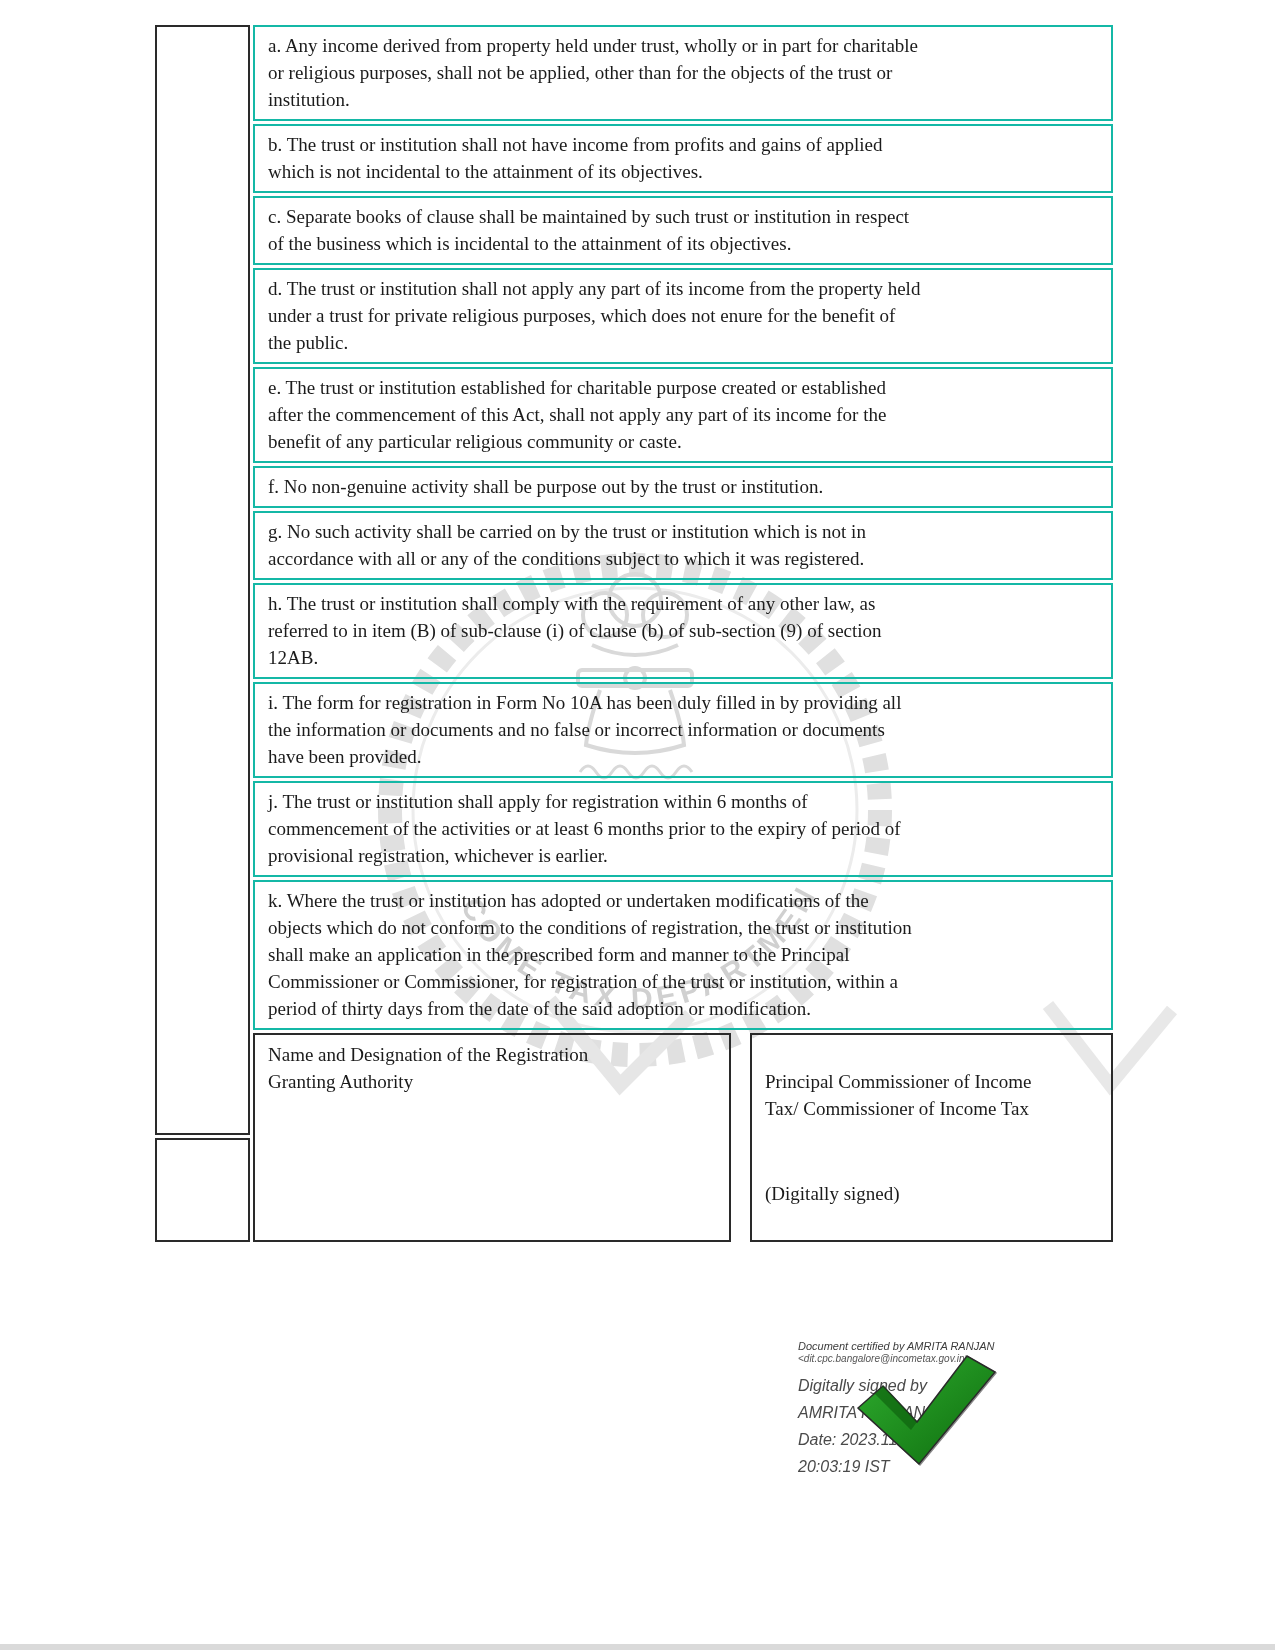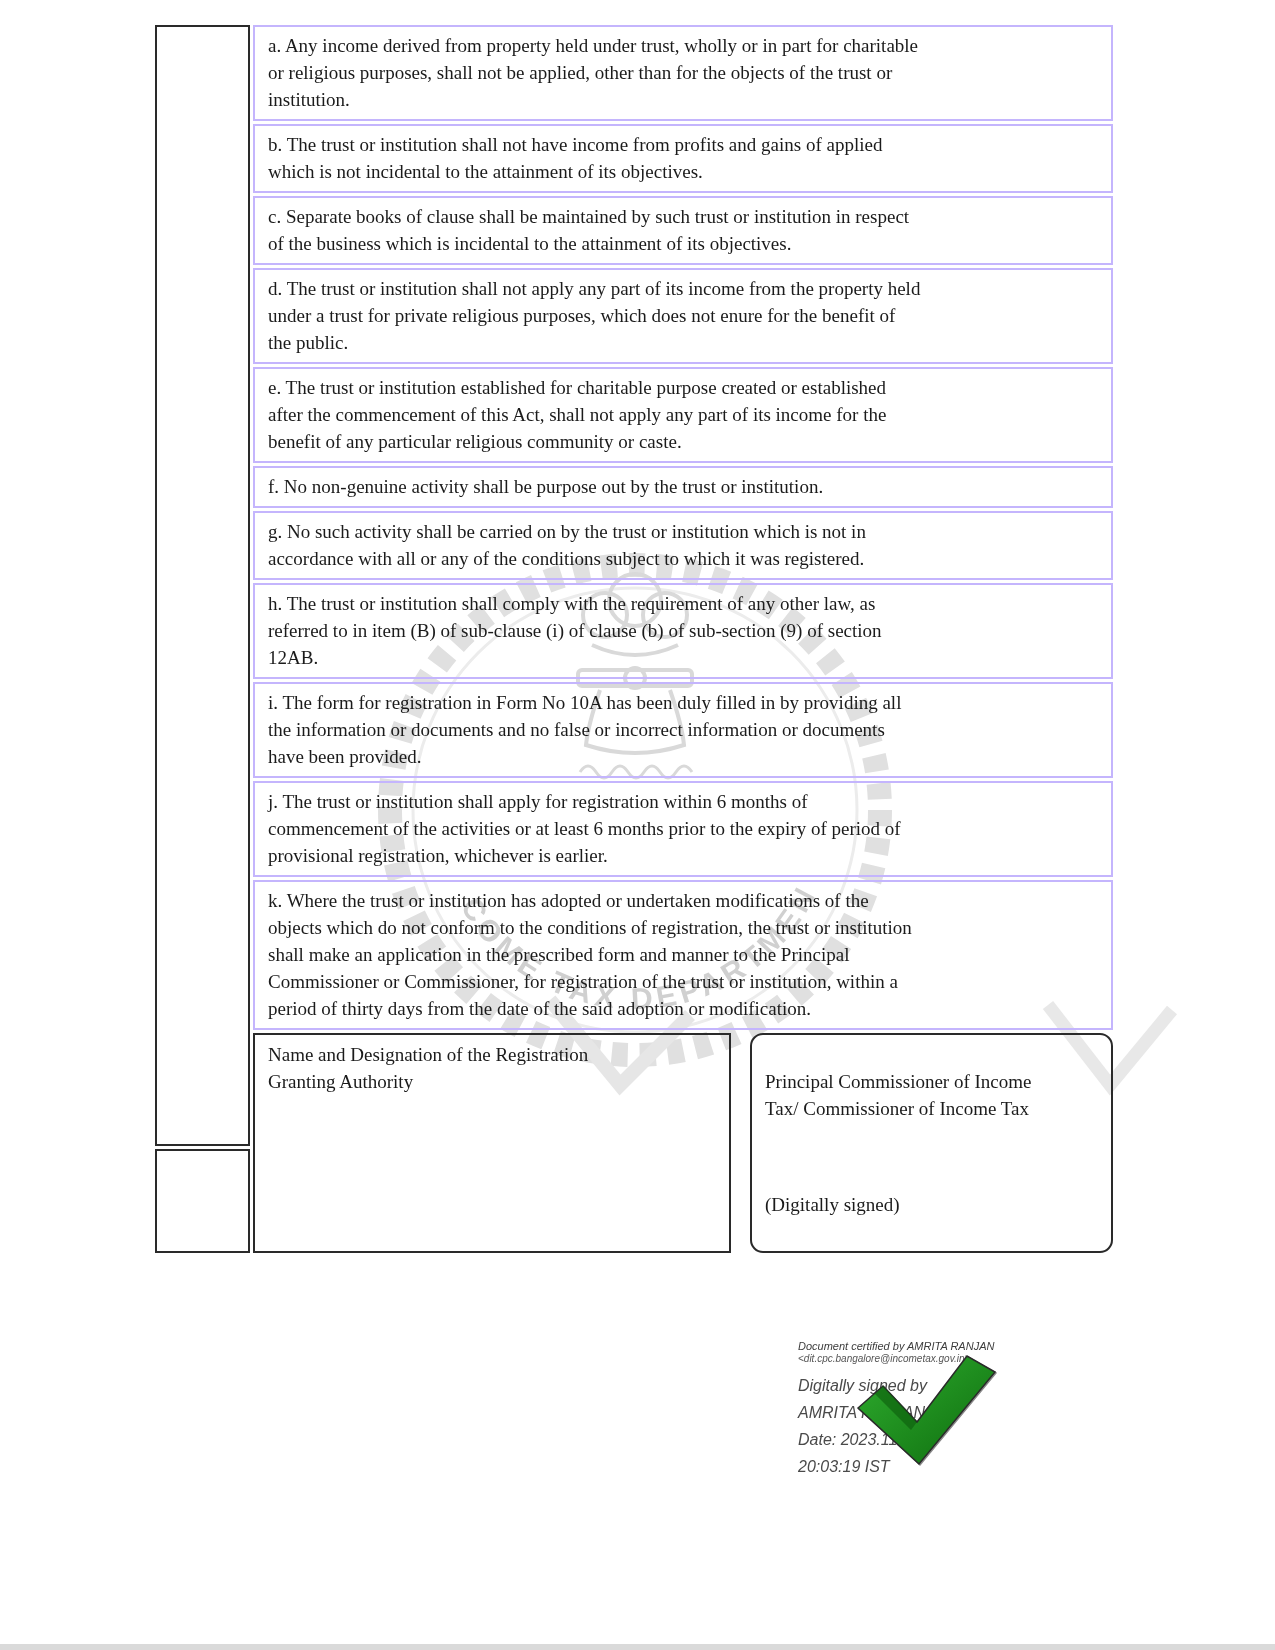--- a/index.html
+++ b/index.html
@@ -17,35 +17,35 @@
   .doc-table{
     position:absolute;left:155px;top:25px;width:958px;z-index:1;
     display:grid;grid-template-columns:95px 1fr;column-gap:3px;
   }
   .left-rail{position:relative;}
   .left-cell{border:2px solid #2a2a2a;box-sizing:border-box;background:transparent;}
   .left-cell.tall{position:absolute;left:0;right:0;top:0;bottom:107px;}
   .left-cell.short{position:absolute;left:0;right:0;bottom:0;height:104px;}
   .main-col{display:flex;flex-direction:column;row-gap:3px;}
   .cond-row{
-    border:2px solid #c4b5fd;box-sizing:border-box;background:transparent;
+    border:2px solid #14b8a6;box-sizing:border-box;background:transparent;
   }
   .row-text{
     font-size:19px;line-height:27px;padding:5px 14px 6px 13px;white-space:pre-line;
   }
   .footer-row{
     display:flex;column-gap:19px;min-height:104px;
   }
   .footer-cell{
     border:2px solid #2a2a2a;box-sizing:border-box;background:transparent;
     font-size:19px;line-height:27px;padding:6px 14px 6px 13px;white-space:pre-line;
   }
   .footer-cell.left{flex:0 0 478px;}
-  .footer-cell.right{flex:1;border-radius:13px;}
-  .digitally{margin-top:42px;white-space:pre-line;}
+  .footer-cell.right{flex:1;}
+  .digitally{margin-top:31px;white-space:pre-line;}
 
   
   .sig-block{position:absolute;left:798px;top:1340px;width:240px;z-index:2;
     font-family:"Liberation Sans", sans-serif;font-style:italic;}
   .cert-line1{font-size:11px;line-height:13px;color:#3d3d3d;}
   .cert-line2{font-size:10px;line-height:12px;color:#555555;}
   .sig-large{margin-top:7px;font-size:16px;line-height:27px;color:#4a4a4a;white-space:pre-line;}
   .check-svg{position:absolute;left:47px;top:8px;width:160px;height:125px;
     filter:drop-shadow(1px 1px 0 rgba(40,40,40,.55));}
 

